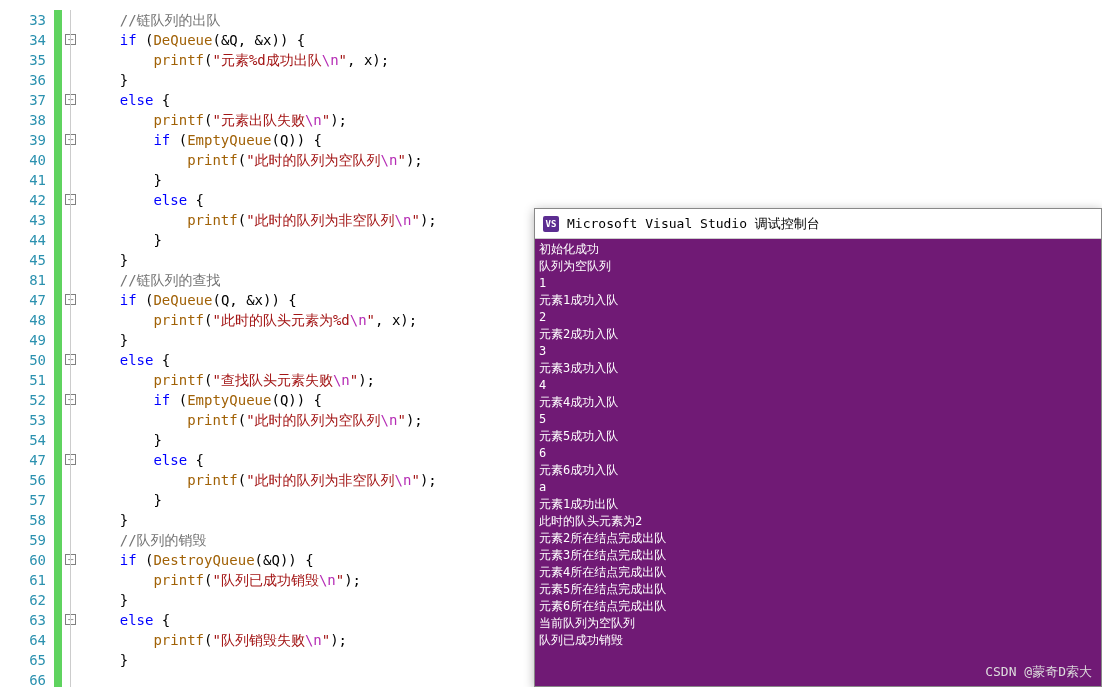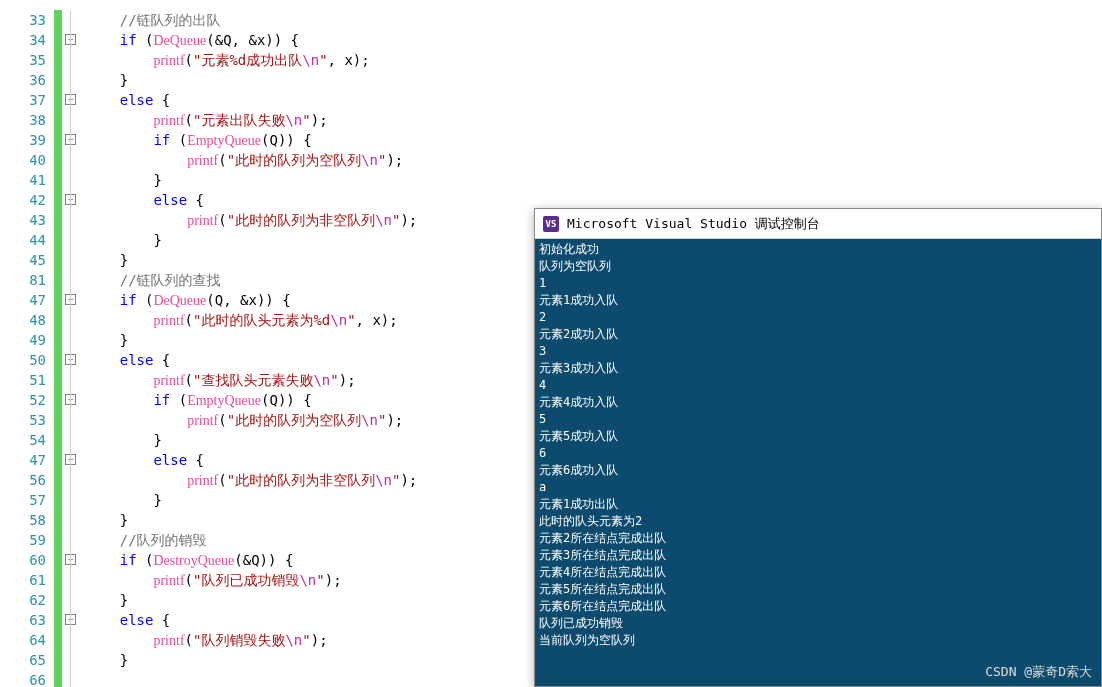--- a/index.html
+++ b/index.html
@@ -7,27 +7,27 @@
 .editor { position:absolute; left:0; top:10px; width:1102px; height:687px; display:flex; }
 .gutter { width:54px; background:#fff; }
 .lnums { text-align:right; padding-right:8px; color:#2b91af; line-height:20px; }
 .marker { width:8px; background:#5fd35f; }
 .foldcol { width:18px; position:relative; }
 .fold { position:absolute; left:3px; width:11px; height:11px; border:1px solid #808080; background:#fff; font-size:10px; line-height:9px; text-align:center; color:#808080; cursor:pointer; }
 .dash { position:absolute; left:8px; width:1px; background:#ccc; }
 .code { padding-left:6px; line-height:20px; }
 .line { white-space:pre; height:20px; }
 .kw { color:#0000ff; }
-.fn { color:#ec4899;font-family:Liberation Serif, serif; }
+.fn { color:#a16207; }
 .str { color:#a31515; }
 .esc { color:#b52cb5; }
 .cm { color:#737373; }
 .op { color:#000; }
 .br { color:#000; }
-.console { position:absolute; left:534px; top:208px; width:568px; height:479px; background:#0c4a6e; border:1px solid #888; box-shadow:0 2px 10px rgba(0,0,0,.3); }
+.console { position:absolute; left:534px; top:208px; width:568px; height:479px; background:#701a75; border:1px solid #888; box-shadow:0 2px 10px rgba(0,0,0,.3); }
 .titlebar { height:30px; background:#fff; display:flex; align-items:center; padding:0 8px; border-bottom:1px solid #ccc; }
 .appicon { width:16px; height:16px; background:#5c2d91; border-radius:2px; margin-right:8px; display:flex; align-items:center; justify-content:center; color:#fff; font-size:9px; font-weight:bold; }
 .title { color:#000; font-size:13px; }
 .termbody { padding:2px 4px; color:#fff; font-size:12px; line-height:17px; }
 .termline { white-space:pre; }
 .watermark { position:absolute; right:10px; bottom:6px; color:#ddd; font-size:13px; z-index:5; }
 </style>
 </head>
 <body>
 
@@ -143,18 +143,18 @@
       <div class="termline">6</div>
       <div class="termline">元素6成功入队</div>
       <div class="termline">a</div>
       <div class="termline">元素1成功出队</div>
       <div class="termline">此时的队头元素为2</div>
       <div class="termline">元素2所在结点完成出队</div>
       <div class="termline">元素3所在结点完成出队</div>
       <div class="termline">元素4所在结点完成出队</div>
       <div class="termline">元素5所在结点完成出队</div>
       <div class="termline">元素6所在结点完成出队</div>
+      <div class="termline">当前队列为空队列</div>
       <div class="termline">队列已成功销毁</div>
-      <div class="termline">当前队列为空队列</div>
     </div>
 </div>
 
 <div class="watermark">CSDN @蒙奇D索大</div>
 
 </body></html>

